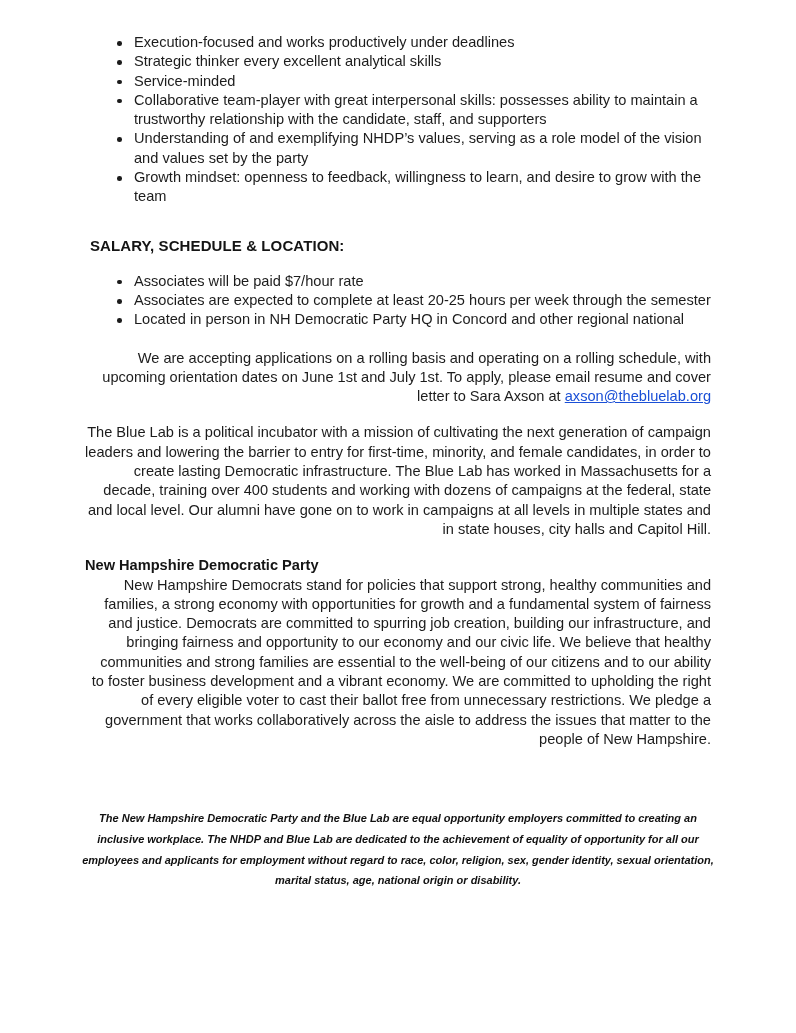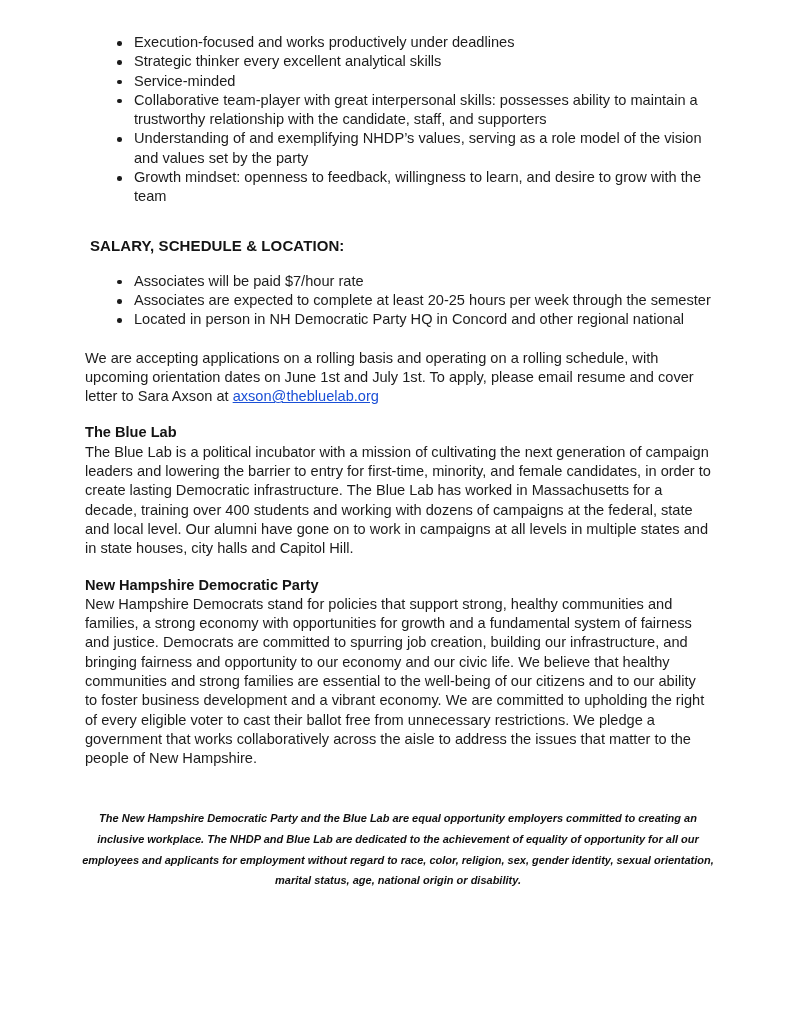--- a/index.html
+++ b/index.html
@@ -65,20 +65,21 @@
     font-weight: bold;
     color: #141414;
     margin: 0;
     line-height: 19.3px;
   }
   p.body-text {
     font-size: 14.6px;
     line-height: 19.3px;
     color: #1c1c1c;
     margin: 0;
+    text-align: right;
   }
   a.email-link {
     color: #1a4fd6;
     text-decoration: underline;
   }
   .footer-note {
     position: absolute;
     left: 80px;
     top: 808px;
     width: 636px;
@@ -121,21 +122,20 @@
       <li>Associates are expected to complete at least 20-25 hours per week through the semester</li>
       <li>Located in person in NH Democratic Party HQ in Concord and other regional national</li>
     </ul>
 
     <div class="sp-para"></div>
 
     <p class="body-text"><span>We are accepting applications on a rolling basis and operating on a rolling schedule, with upcoming orientation dates on June 1st and July 1st. To apply, please email resume and cover letter to Sara Axson at </span><a class="email-link" href="#">axson@thebluelab.org</a></p>
 
     <div class="sp-block"></div>
 
-    <h3 class="sub-heading">The Blue Lab</h3>
     <p class="body-text">The Blue Lab is a political incubator with a mission of cultivating the next generation of campaign leaders and lowering the barrier to entry for first-time, minority, and female candidates, in order to create lasting Democratic infrastructure. The Blue Lab has worked in Massachusetts for a decade, training over 400 students and working with dozens of campaigns at the federal, state and local level. Our alumni have gone on to work in campaigns at all levels in multiple states and in state houses, city halls and Capitol Hill.</p>
 
     <div class="sp-block"></div>
 
     <h3 class="sub-heading">New Hampshire Democratic Party</h3>
     <p class="body-text">New Hampshire Democrats stand for policies that support strong, healthy communities and families, a strong economy with opportunities for growth and a fundamental system of fairness and justice. Democrats are committed to spurring job creation, building our infrastructure, and bringing fairness and opportunity to our economy and our civic life.  We believe that healthy communities and strong families are essential to the well-being of our citizens and to our ability to foster business development and a vibrant economy.  We are committed to upholding the right of every eligible voter to cast their ballot free from unnecessary restrictions. We pledge a government that works collaboratively across the aisle to address the issues that matter to the people of New Hampshire.</p>
 
   </div>
 
   <div class="footer-note">The New Hampshire Democratic Party and the Blue Lab are equal opportunity employers committed to creating an inclusive workplace. The NHDP and Blue Lab are dedicated to the achievement of equality of opportunity for all our employees and applicants for employment without regard to race, color, religion, sex, gender identity, sexual orientation, marital status, age, national origin or disability.</div>

